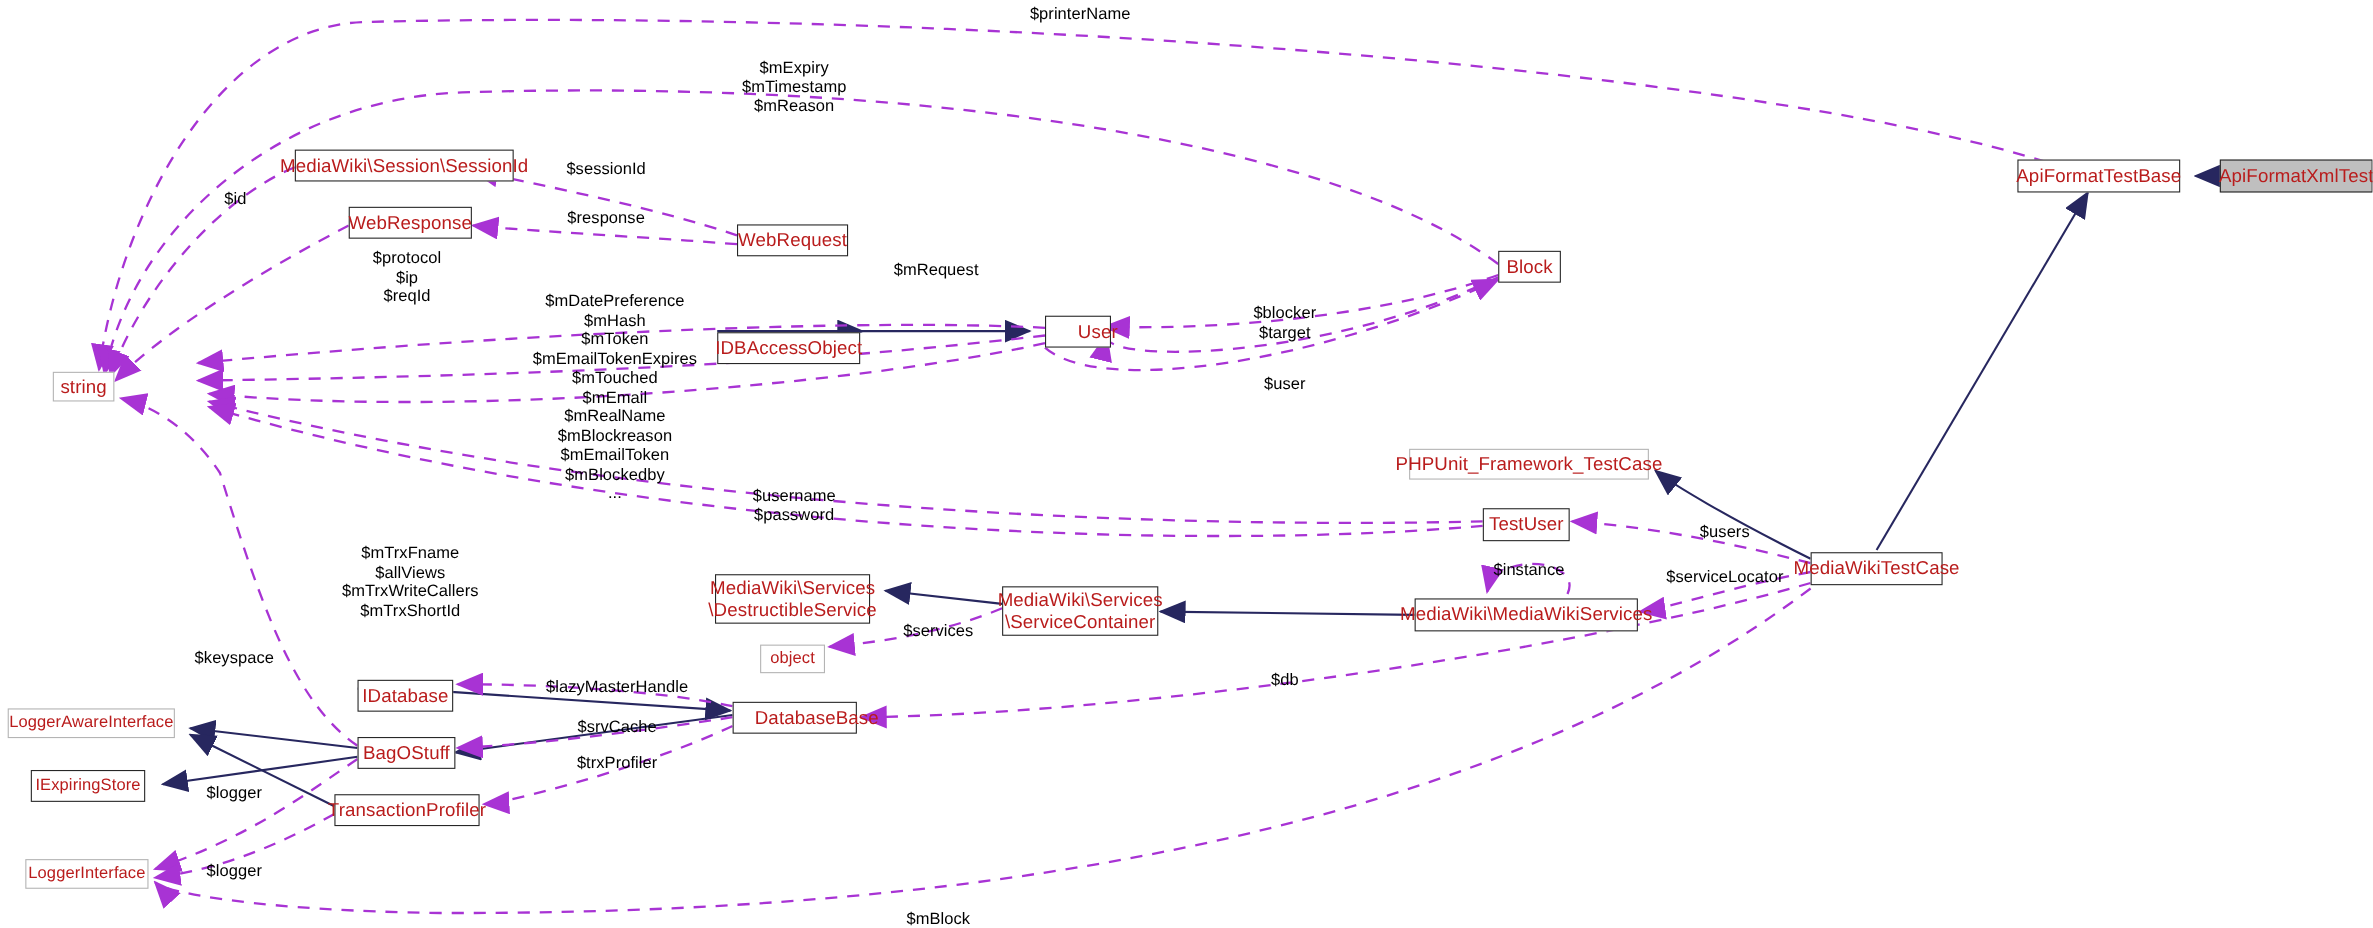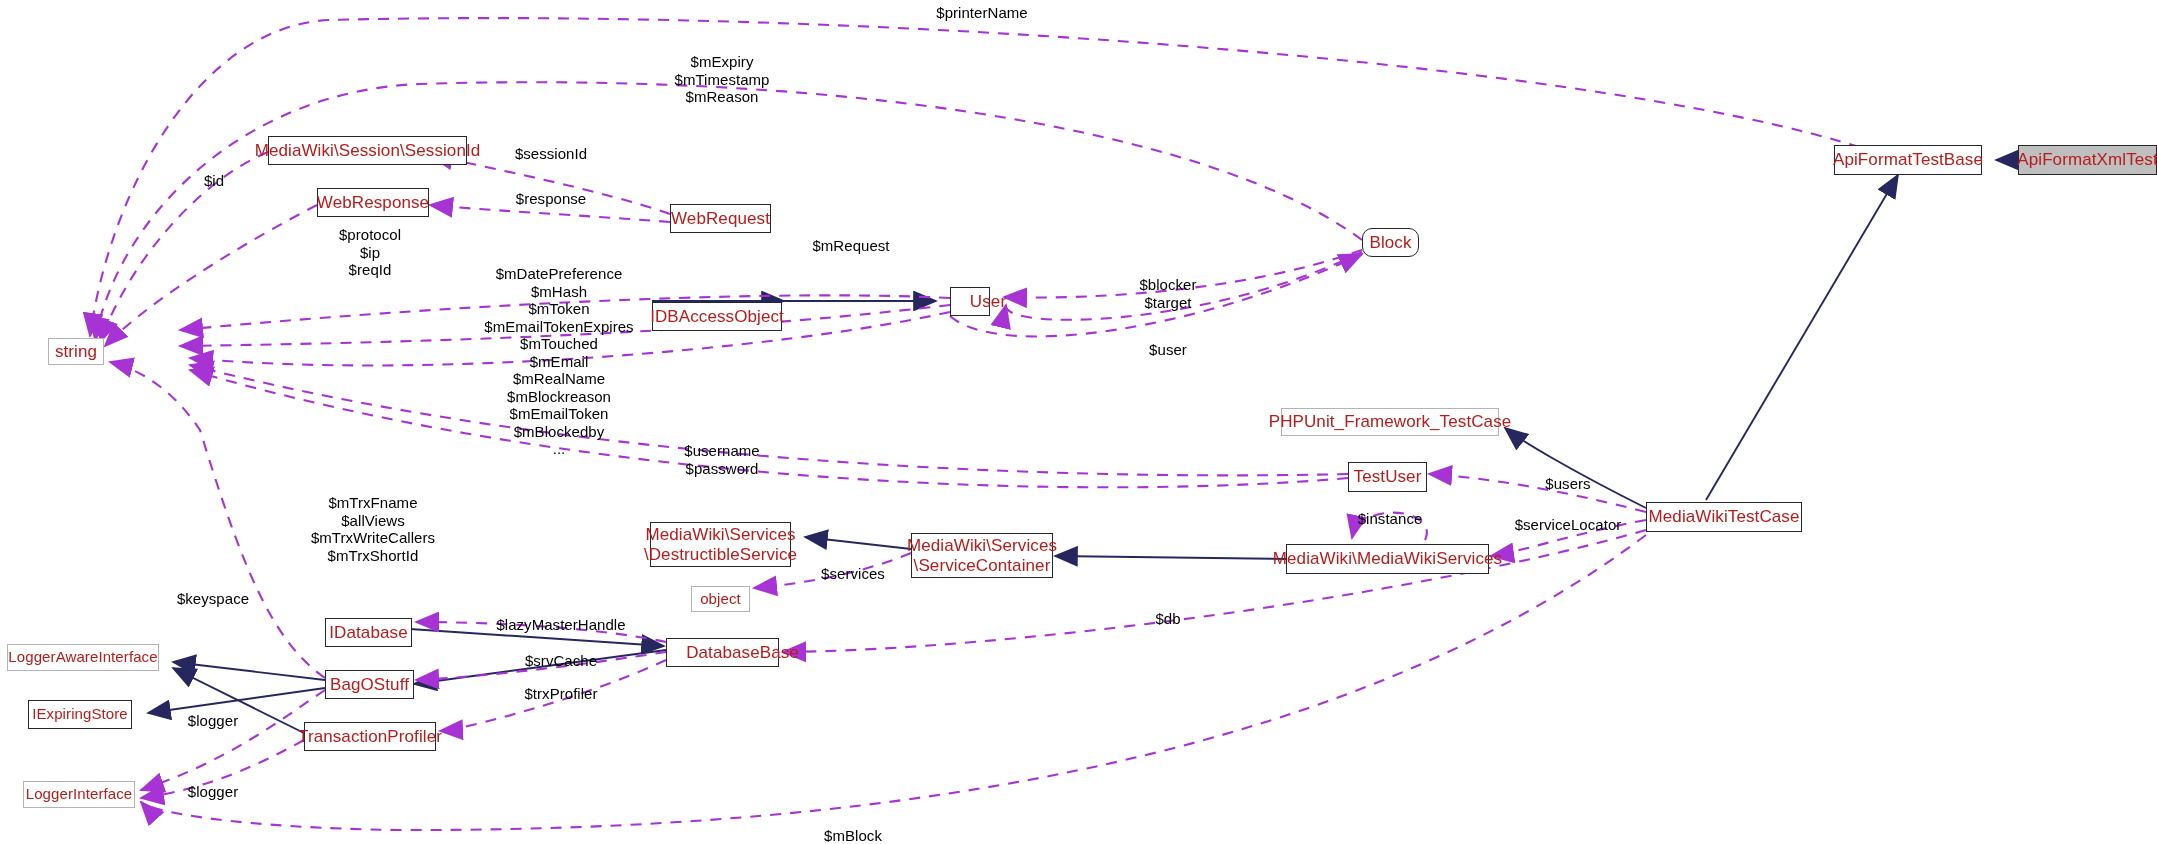--- a/index.html
+++ b/index.html
@@ -113,43 +113,43 @@
       <path d="M666,660 C580,700 460,730 440,731" marker-end="url(#arrUse)"></path>
       <path d="M325,678 C270,640 240,560 200,430 C180,400 150,372 110,362" marker-end="url(#arrUse)"></path>
       <path d="M325,690 C280,720 230,760 141,790" marker-end="url(#arrUse)"></path>
       <path d="M304,740 C250,770 200,790 141,798" marker-end="url(#arrUse)"></path>
       <path d="M1646,535 C1400,720 1000,832 400,830 C240,828 150,812 141,802" marker-end="url(#arrUse)"></path>
     </g>
   </svg>
 
   <div class="node highlight" style="left:2018px;top:145px;width:139px;height:30px;">ApiFormatXmlTest</div>
   <div class="node solid" style="left:1834px;top:145px;width:148px;height:30px;">ApiFormatTestBase</div>
-  <div class="node solid" style="left:1646px;top:502px;width:156px;height:30px;">MediaWikiTestCase</div>
+  <div class="node solid" style="left:1646px;top:502px;width:120px;height:30px;">MediaWikiTestCase</div>
   <div class="node light" style="left:1281px;top:408px;width:218px;height:28px;">PHPUnit_Framework_TestCase</div>
   <div class="node solid" style="left:1348px;top:462px;width:79px;height:30px;">TestUser</div>
   <div class="node solid" style="left:1286px;top:544px;width:203px;height:30px;">MediaWiki\MediaWikiServices</div>
   <div class="node solid" style="left:911px;top:533px;width:142px;height:45px;">MediaWiki\Services
 \ServiceContainer</div>
   <div class="node solid" style="left:650px;top:522px;width:141px;height:45px;">MediaWiki\Services
 \DestructibleService</div>
   <div class="node light" style="left:691px;top:586px;width:59px;height:26px;font-size:15px;">object</div>
   <div class="node solid" style="left:666px;top:638px;width:113px;height:29px;padding-left:40px;">DatabaseBase</div>
   <div class="node solid" style="left:325px;top:618px;width:87px;height:29px;">IDatabase</div>
   <div class="node solid" style="left:325px;top:670px;width:89px;height:29px;">BagOStuff</div>
   <div class="node solid" style="left:304px;top:722px;width:132px;height:29px;">TransactionProfiler</div>
   <div class="node light" style="left:7px;top:644px;width:152px;height:27px;font-size:15px;">LoggerAwareInterface</div>
   <div class="node solid" style="left:28px;top:700px;width:104px;height:29px;font-size:15px;">IExpiringStore</div>
   <div class="node light" style="left:23px;top:781px;width:112px;height:27px;font-size:15px;">LoggerInterface</div>
   <div class="node light" style="left:48px;top:338px;width:56px;height:27px;">string</div>
   <div class="node solid" style="left:268px;top:136px;width:199px;height:29px;">MediaWiki\Session\SessionId</div>
   <div class="node solid" style="left:317px;top:188px;width:112px;height:29px;">WebResponse</div>
   <div class="node solid" style="left:670px;top:204px;width:101px;height:29px;">WebRequest</div>
   <div class="node solid" style="left:652px;top:302px;width:130px;height:29px;">IDBAccessObject</div>
-  <div class="node solid" style="left:950px;top:287px;width:40px;height:29px;padding-left:36px;">User</div>
-  <div class="node solid" style="left:1362px;top:228px;width:57px;height:29px;border-radius:10px;">Block</div>
+  <div class="node solid" style="left:950px;top:287px;width:60px;height:29px;padding-left:36px;">User</div>
+  <div class="node solid" style="left:1362px;top:228px;width:57px;height:29px;">Block</div>
 
   <div class="edge-label" style="left:982px;top:4px;">$printerName</div>
   <div class="edge-label" style="left:722px;top:53px;">$mExpiry
 $mTimestamp
 $mReason</div>
   <div class="edge-label" style="left:551px;top:145px;">$sessionId</div>
   <div class="edge-label" style="left:214px;top:172px;">$id</div>
   <div class="edge-label" style="left:551px;top:190px;">$response</div>
   <div class="edge-label" style="left:370px;top:226px;">$protocol
 $ip

